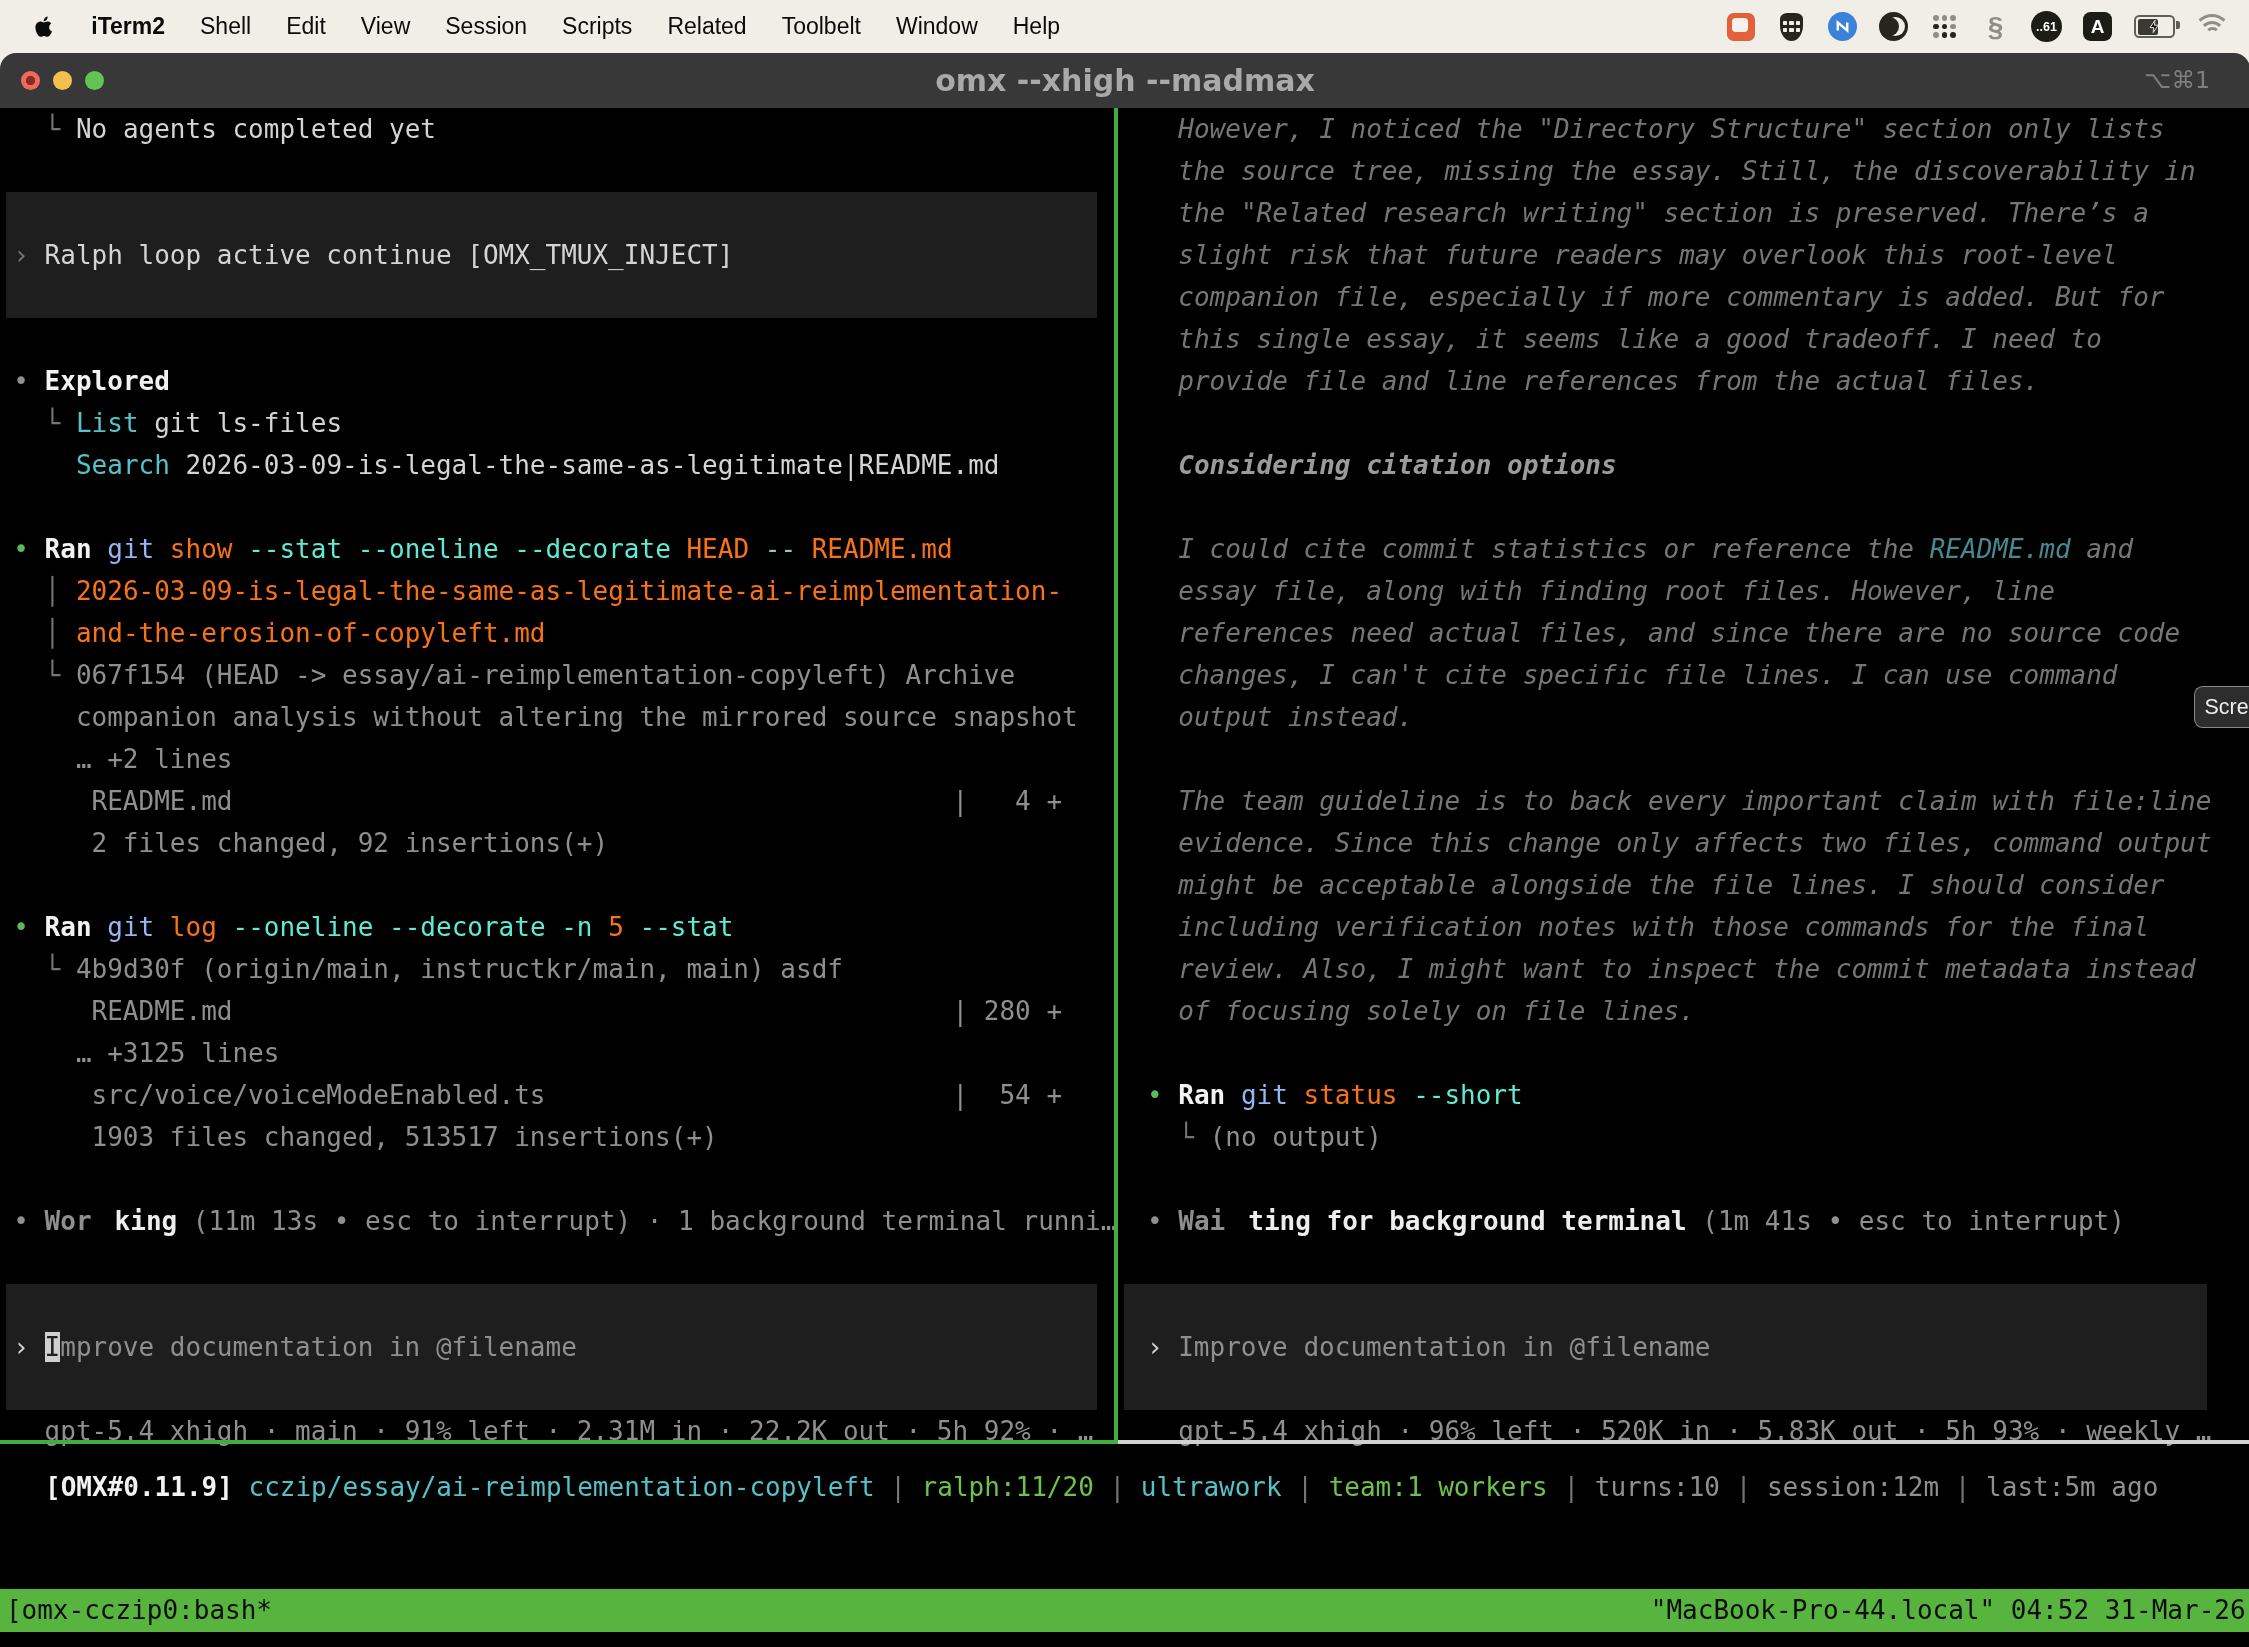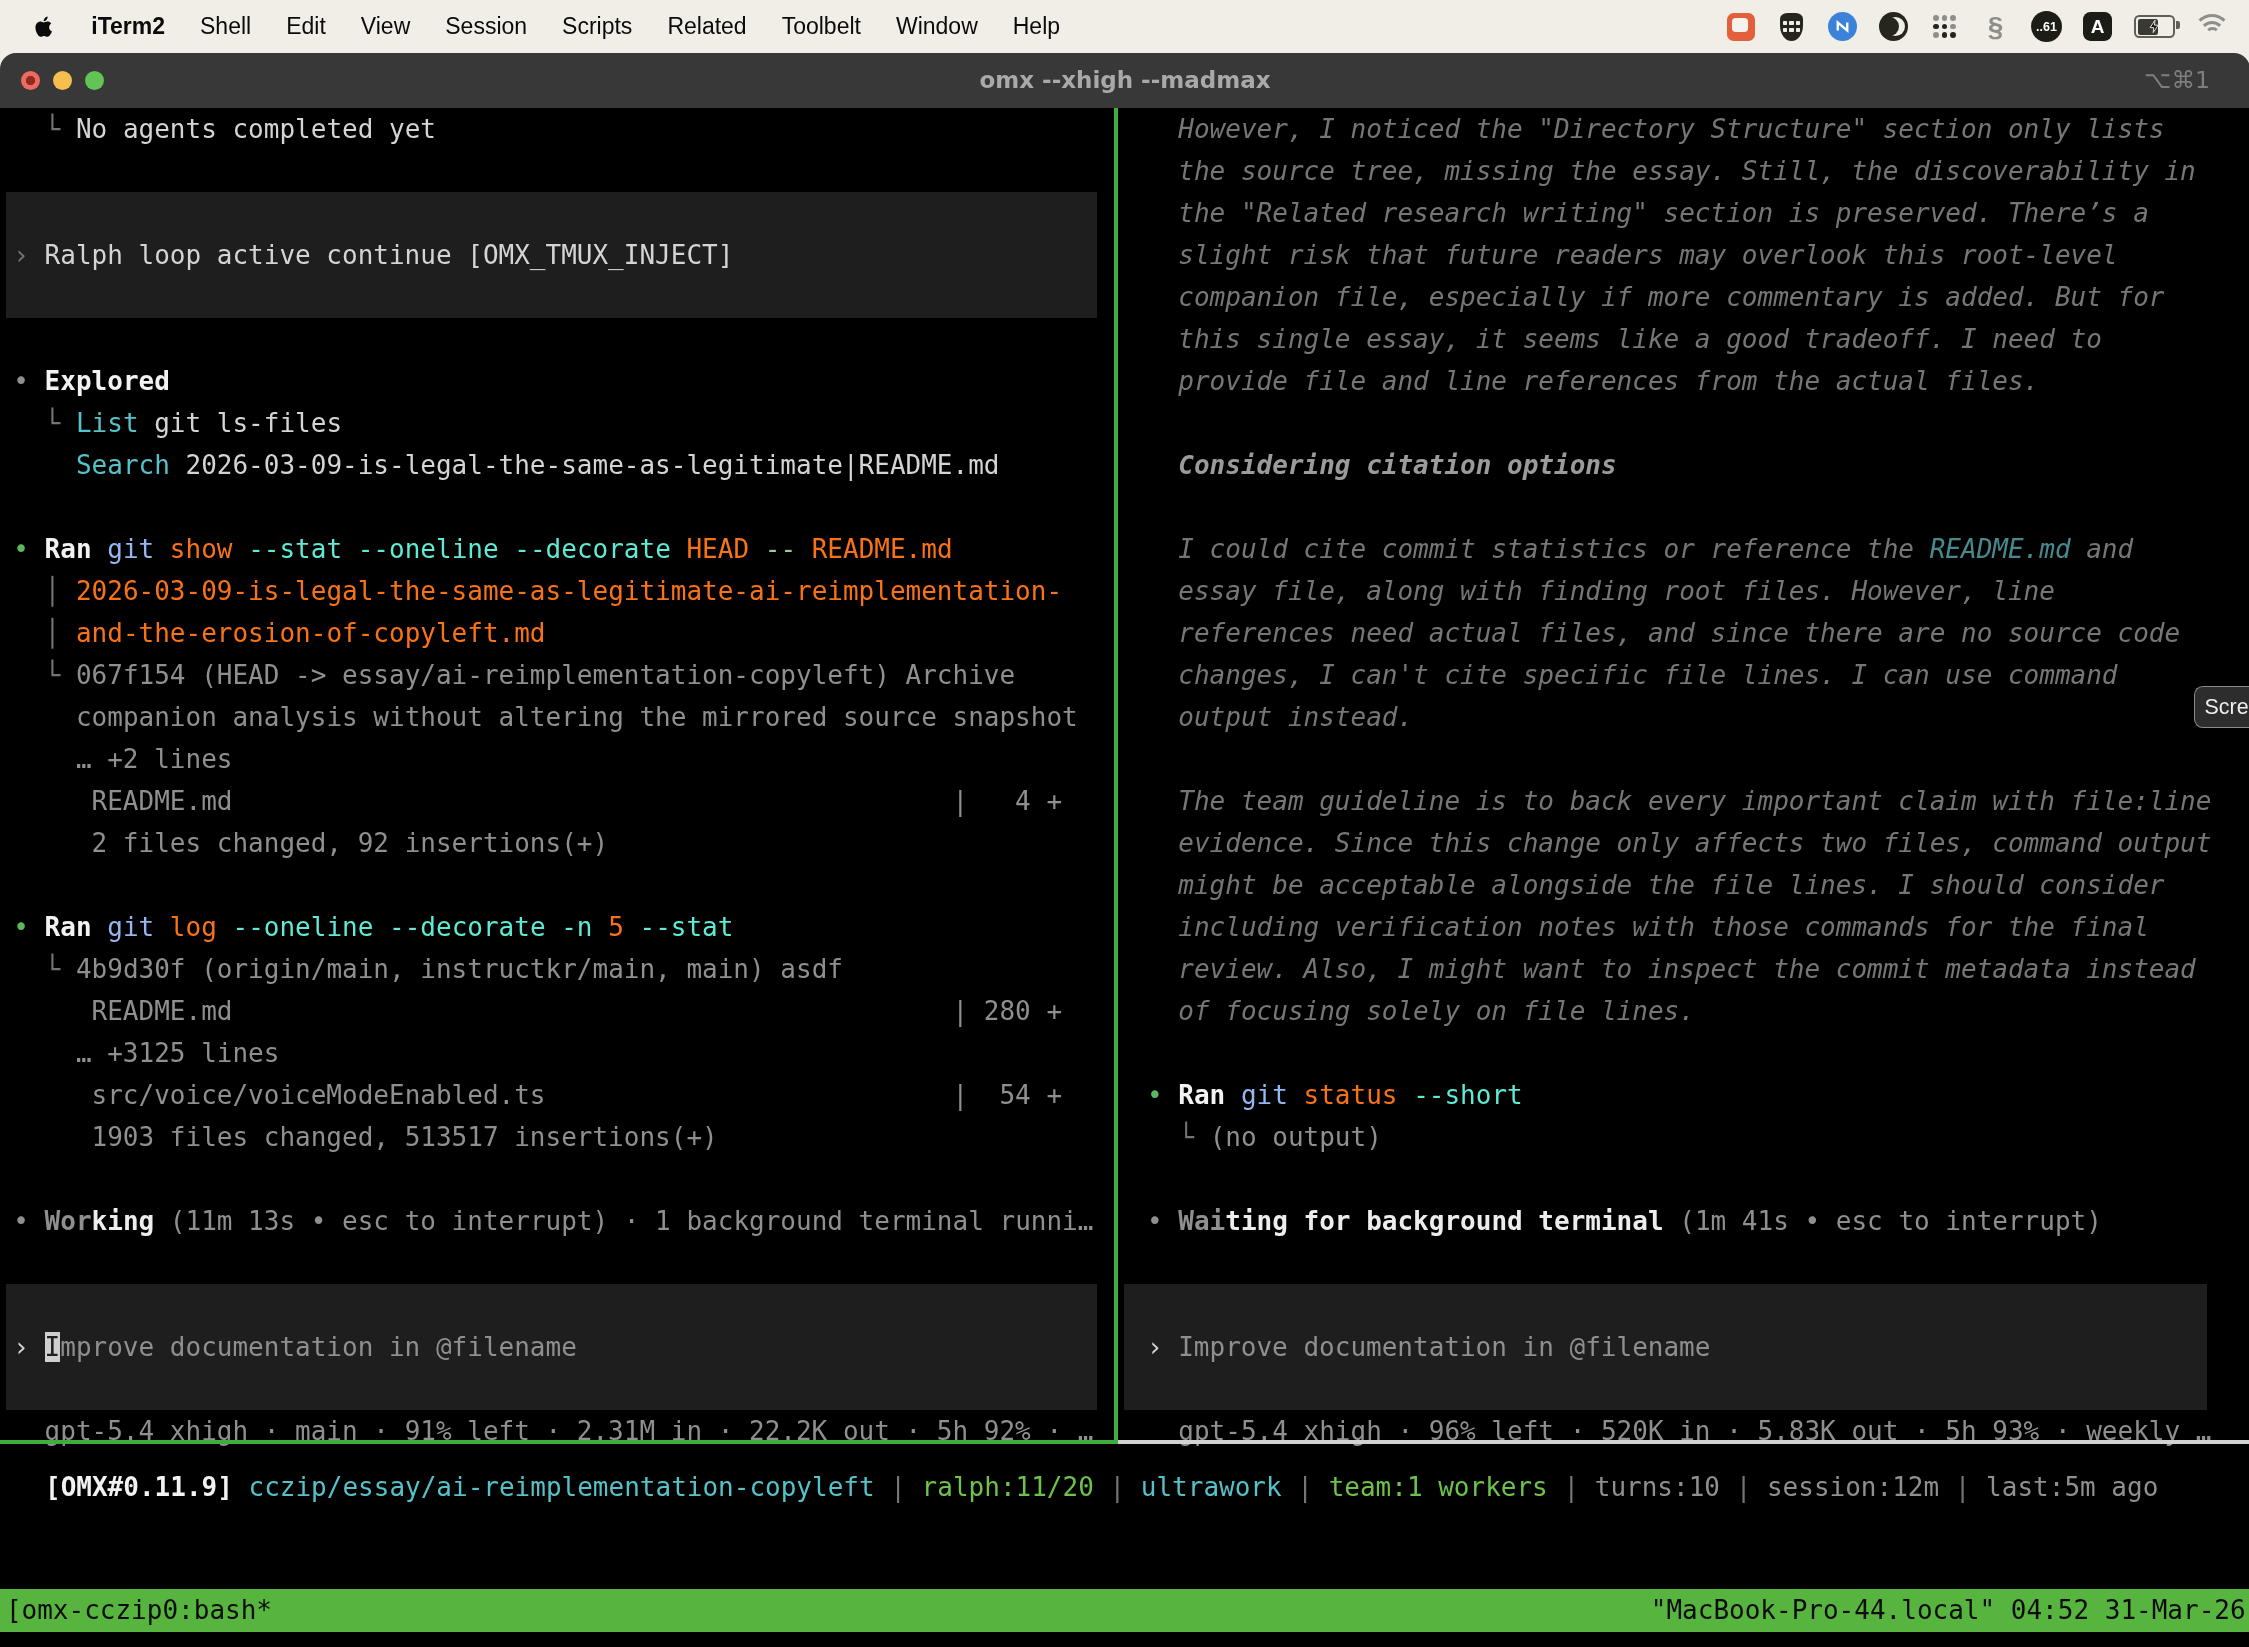--- a/index.html
+++ b/index.html
@@ -45,21 +45,21 @@
   
   .mb-backdrop{position:absolute;top:53px;left:0;right:0;height:26.6px;background:#f0eee7;}
   .titlebar{position:absolute;top:53px;left:0;right:0;height:55px;background:#383838;
             border-radius:16px 16px 0 0;}
   .lights{position:absolute;left:20.7px;top:17.7px;display:flex;gap:13.3px;}
   .light{width:19px;height:19px;border-radius:50%;}
   .light.red{background:radial-gradient(circle at 50% 50%, #8e2b20 0 4.4px, #ee6a5f 4.8px);}
   .light.yellow{background:#f5bf4f;}
   .light.green{background:#61c454;}
   .win-title{position:absolute;left:0;right:0;top:0;height:55px;line-height:55px;text-align:center;
-             color:#a9a9a9;font-weight:bold;font-size:23px;font-family:"DejaVu Sans",sans-serif;}
+             color:#a9a9a9;font-weight:bold;font-size:30px;font-family:"DejaVu Sans",sans-serif;}
   .win-shortcut{position:absolute;right:40px;top:0;height:55px;line-height:55px;color:#7e7e7e;
                 font-size:23.6px;font-family:"DejaVu Sans",sans-serif;}
   
   .term{position:absolute;top:108px;left:0;right:0;bottom:0;background:#000;}
   .pane{position:absolute;top:108px;font-family:"DejaVu Sans Mono",monospace;font-size:26px;}
   .pane.left{left:0;width:1114px;}
   .pane.right{left:1118px;width:1132px;}
   .trow{height:42px;line-height:42px;white-space:pre;overflow:hidden;}
   .pane.left .trow{padding-left:13.3px;}
   .pane.right .trow{padding-left:29px;}
@@ -69,21 +69,21 @@
   .pane.right .tbox{margin-right:43px;}
   .pane.right .tbox .trow{padding-left:23px;}
   
   .s-g{color:#8f8f8f;} .s-d{color:#757575;} .s-w{color:#d4d4d4;}
   .s-bw{color:#f2f2f2;font-weight:bold;} .s-lv{color:#f97316;}
   .s-bl{color:#95b6f1;} .s-pk{color:#5eead4;} .s-gn{color:#8fcf9b;}
   .s-cy{color:#55c2c9;} .s-bgn{color:#5cb85f;}
   .s-it{color:#767676;font-style:italic;}
   .s-itb{color:#9b9b9b;font-style:italic;font-weight:bold;}
   .s-itc{color:#47898f;font-style:italic;}
-  .s-shd{color:#8f8f8f;font-weight:bold;} .s-shl{color:#ededed;font-weight:bold;}
+  .s-shd{color:#8f8f8f;font-weight:bold;} .s-shl{color:#ededed;font-weight:bold;margin-left:23px;}
   .s-sgn{color:#6cc24a;}
   .s-cur{background:#cfcfcf;color:#1e1e1e;}
   
   .vdivider{position:absolute;left:1114px;top:108px;width:3.7px;height:1333px;background:#3fae3f;}
   .hborder{position:absolute;top:1440px;left:0;right:0;height:3.7px;display:flex;}
   .hborder .hb-left{width:1118px;background:#3fae3f;}
   .hborder .hb-right{flex:1;background:#d2d2d2;}
   
   .omxline{position:absolute;top:1466px;left:0;right:0;font-family:"DejaVu Sans Mono",monospace;font-size:26px;}
   .omxline .trow{padding-left:11px;margin-left:34px;}

